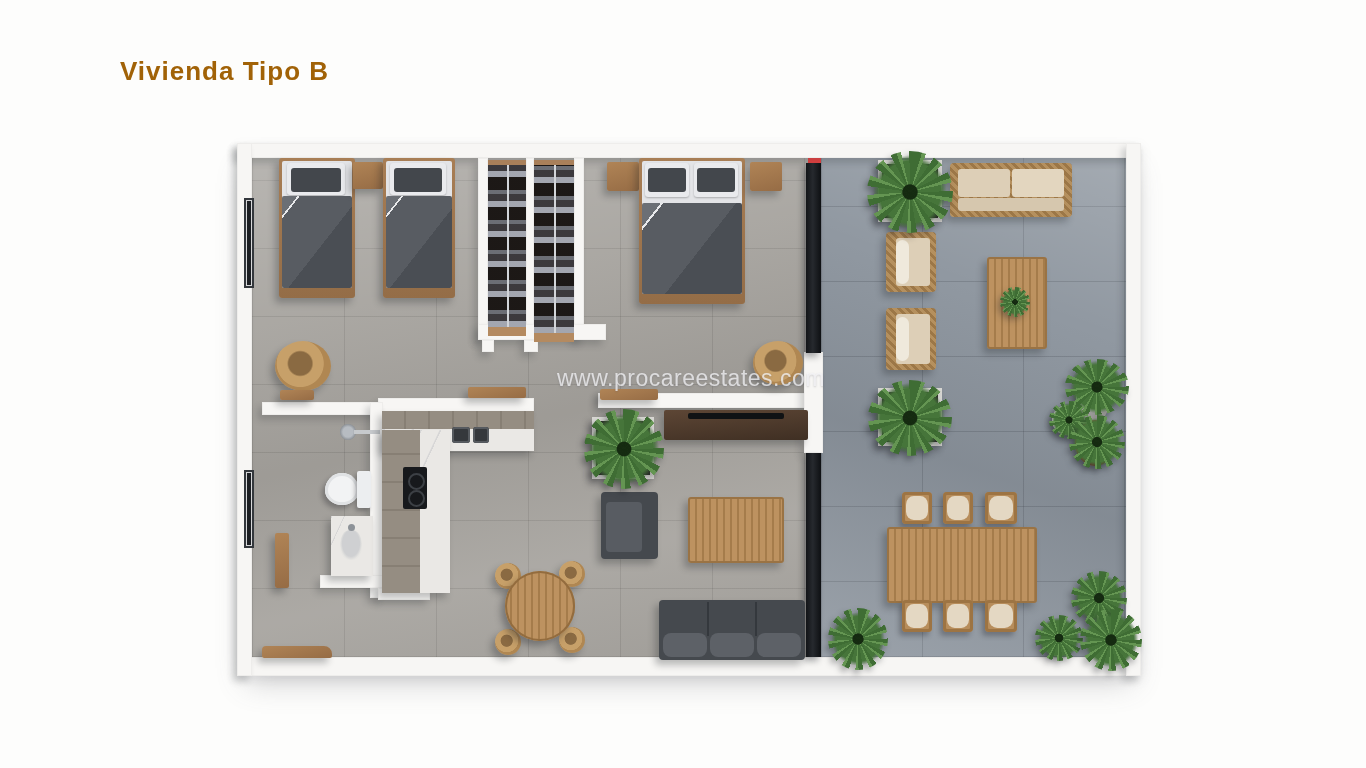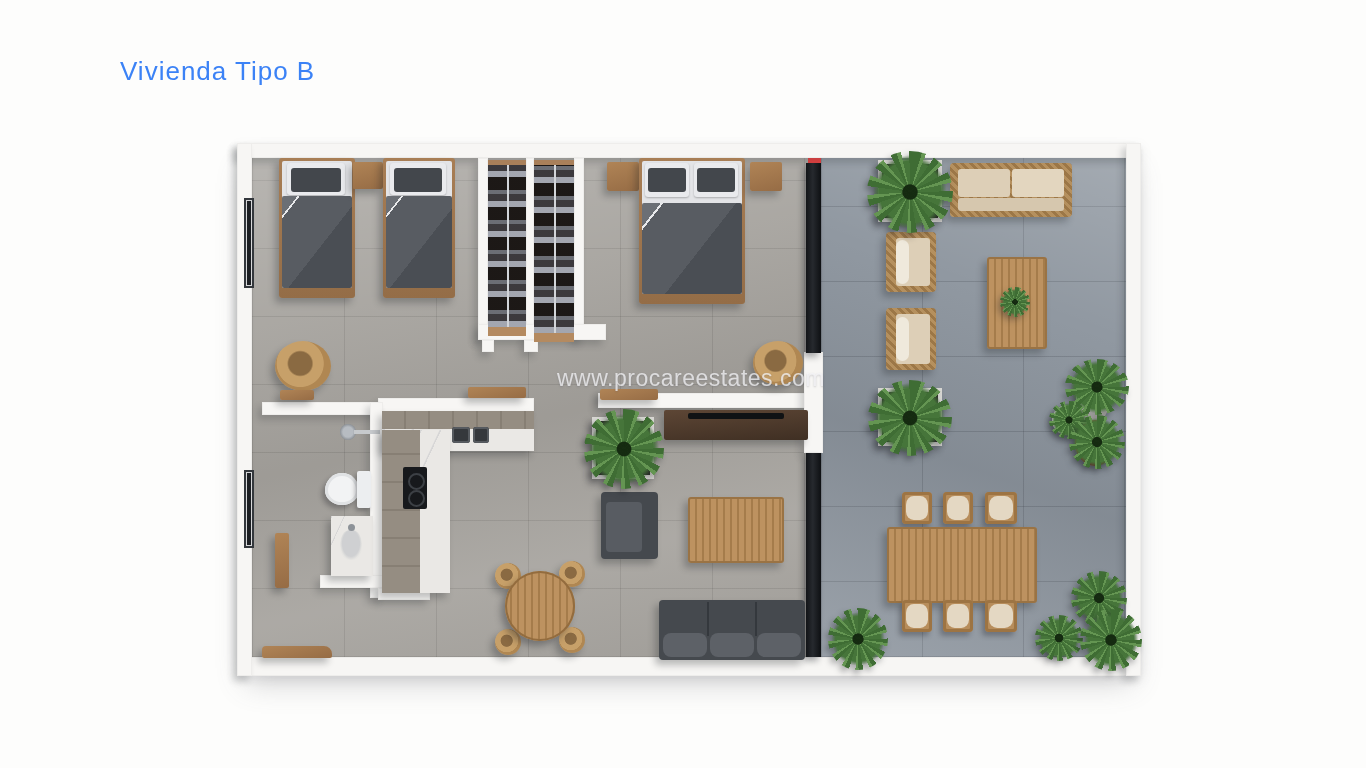--- a/index.html
+++ b/index.html
@@ -4,21 +4,21 @@
 <style>
   html,body{margin:0;padding:0;}
   body{
     width:1366px;height:768px;position:relative;overflow:hidden;
     background:#fdfdfc;
     font-family:"Liberation Sans","DejaVu Sans",sans-serif;
   }
   
   .title{
     position:absolute;left:120px;top:56px;
-    font-size:26px;font-weight:400;letter-spacing:1px;color:#3b82f6;
+    font-size:26px;font-weight:700;letter-spacing:1px;color:#a16207;
   }
   
   .plan{
     position:absolute;left:237px;top:143px;width:904px;height:533px;
     box-shadow:0 16px 28px -10px rgba(100,100,105,.30), 0 4px 10px rgba(130,130,135,.15);
     background:#ef4444;
   }
   .floor-indoor{
     position:absolute;background-color:#a6a39e;
     background-image:

